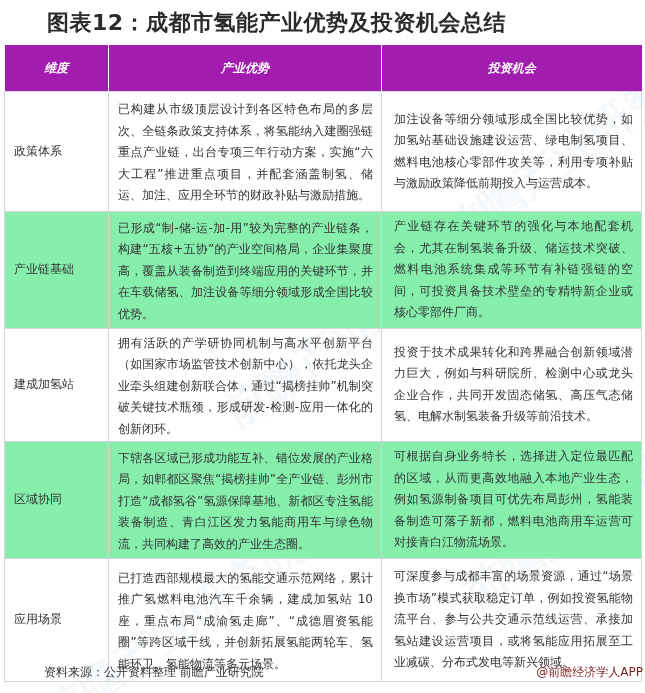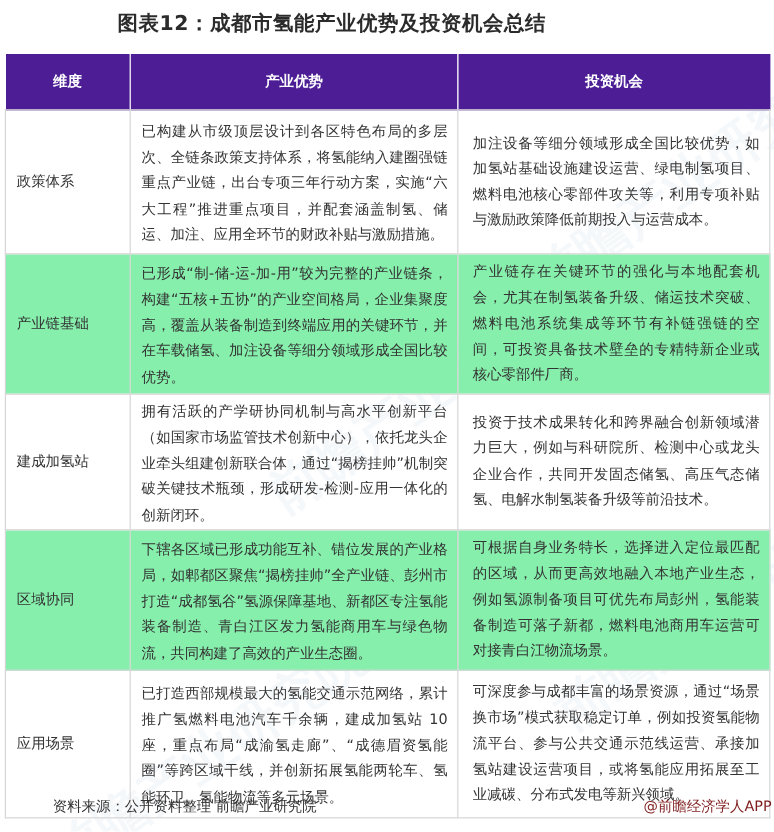--- a/index.html
+++ b/index.html
@@ -3,29 +3,29 @@
 <meta charset="utf-8">
 <style>
   html, body { margin: 0; padding: 0; background: #ffffff; }
   body {
     width: 645px; height: 693px; position: relative; overflow: hidden;
     font-family: "DejaVu Sans", "Liberation Sans", sans-serif;
     color: #333333;
   }
   .title {
     position: absolute; left: 0; top: 8px; width: 553px; text-align: center;
-    font-size: 17px; font-weight: bold; color: #2b2b2b; letter-spacing: 0.5px;
+    font-size: 22px; font-weight: bold; color: #2b2b2b; letter-spacing: 0.5px;
   }
   table.summary {
     position: absolute; left: 4px; top: 45px; width: 637px;
     border-collapse: collapse; table-layout: fixed;
   }
   table.summary th {
-    background: #4c1d95; color: #ffffff; font-size: 12px; font-weight: bold;
-    height: 46px; border-right: 1px solid #ffffff; padding: 0; text-align: center;
+    background: #a21caf; color: #ffffff; font-size: 12px; font-weight: bold;
+    height: 46px; border-right: 1px solid #ffffff; padding: 0; text-align: center; font-style: italic;
   }
   table.summary th:last-child { border-right: none; }
   table.summary td {
     border: 1px solid #d6d6d6; vertical-align: middle;
     font-size: 12px; line-height: 21.5px; color: #333333;
   }
   table.summary tr.alt td { background: #86efac; }
   td.dim { padding-left: 9px; font-size: 12.5px; }
   td.adv { padding: 4px 8px 1px 9px; text-align: justify; }
   td.inv { padding: 4px 8px 4px 12px; text-align: justify; }

